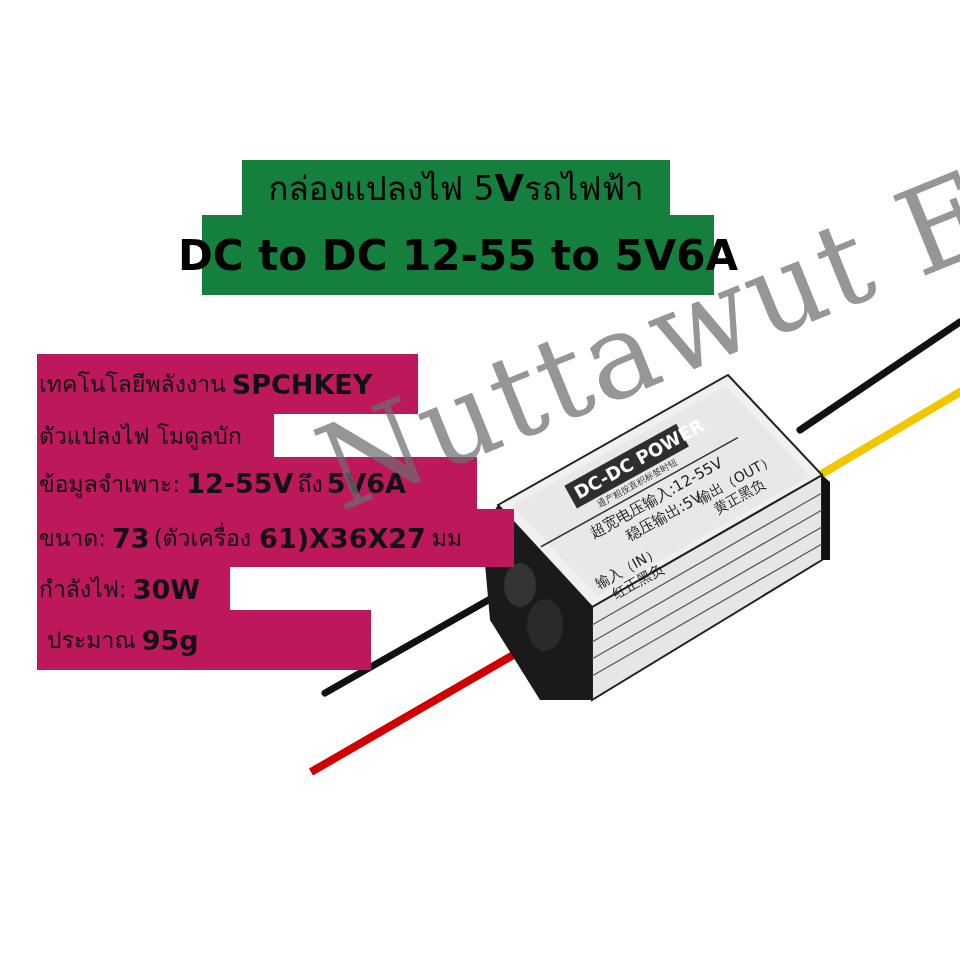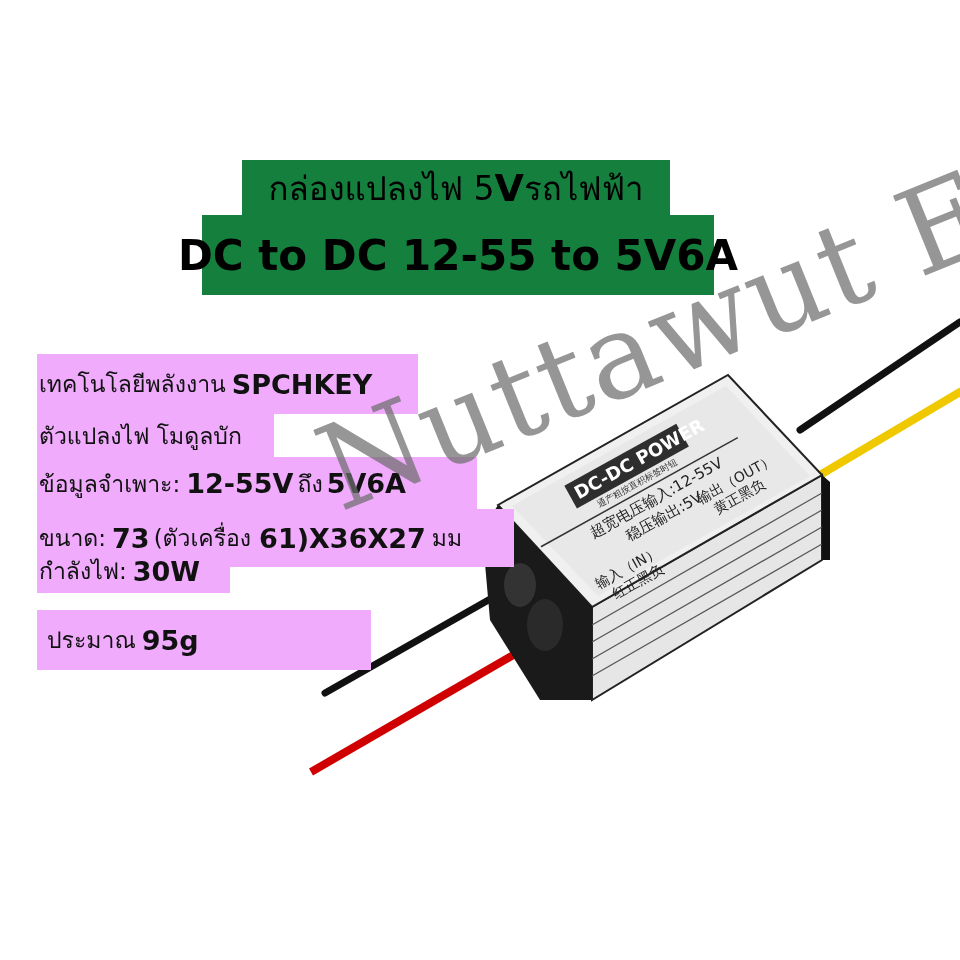--- a/index.html
+++ b/index.html
@@ -11,32 +11,32 @@
     .title-bar {
       position: absolute; background: #15803d; color: #000;
       font-family: "DejaVu Sans", sans-serif; font-weight: bold;
       display: flex; align-items: center; justify-content: center;
       white-space: nowrap;
     }
     #title1 { left: 242px; top: 160px; width: 428px; height: 56px; font-size: 33px; font-weight: normal; }
     #title1 .big { font-weight: bold; font-size: 38px; }
     #title2 { left: 202px; top: 215px; width: 512px; height: 80px; font-size: 42px; }
     .spec-row {
-      position: absolute; left: 37px; background: #f0abfc; color: #111;
+      position: absolute; left: 37px; background: #be185d; color: #111;
       white-space: nowrap; overflow: hidden;
       display: flex; align-items: center; padding-left: 2px;
       font-family: "DejaVu Sans", sans-serif; font-size: 23px;
     }
     .spec-row .val { font-size: 27px; margin-left: 6px; font-weight: bold; }
     .spec-row .small { font-size: 23px; margin: 0 4px; }
     #row0 { top: 354px; width: 379px; height: 60px; }
     #row1 { top: 413px; width: 235px; height: 45px; }
     #row2 { top: 457px; width: 438px; height: 53px; }
     #row3 { top: 509px; width: 475px; height: 58px; }
-    #row4 { top: 549px; width: 191px; height: 44px; }
+    #row4 { top: 567px; width: 191px; height: 44px; }
     #row5 { top: 610px; width: 332px; height: 60px; }
     svg.product { position: absolute; left: 0; top: 0; }
     .watermark {
       position: absolute; left: 325px; top: 405px;
       font-family: "DejaVu Serif", serif; font-size: 118px; color: rgba(110,110,110,0.72);
       transform: rotate(-22deg); transform-origin: left center; white-space: nowrap;
       pointer-events: none; letter-spacing: 2px;
     }
   </style>
 </head>

